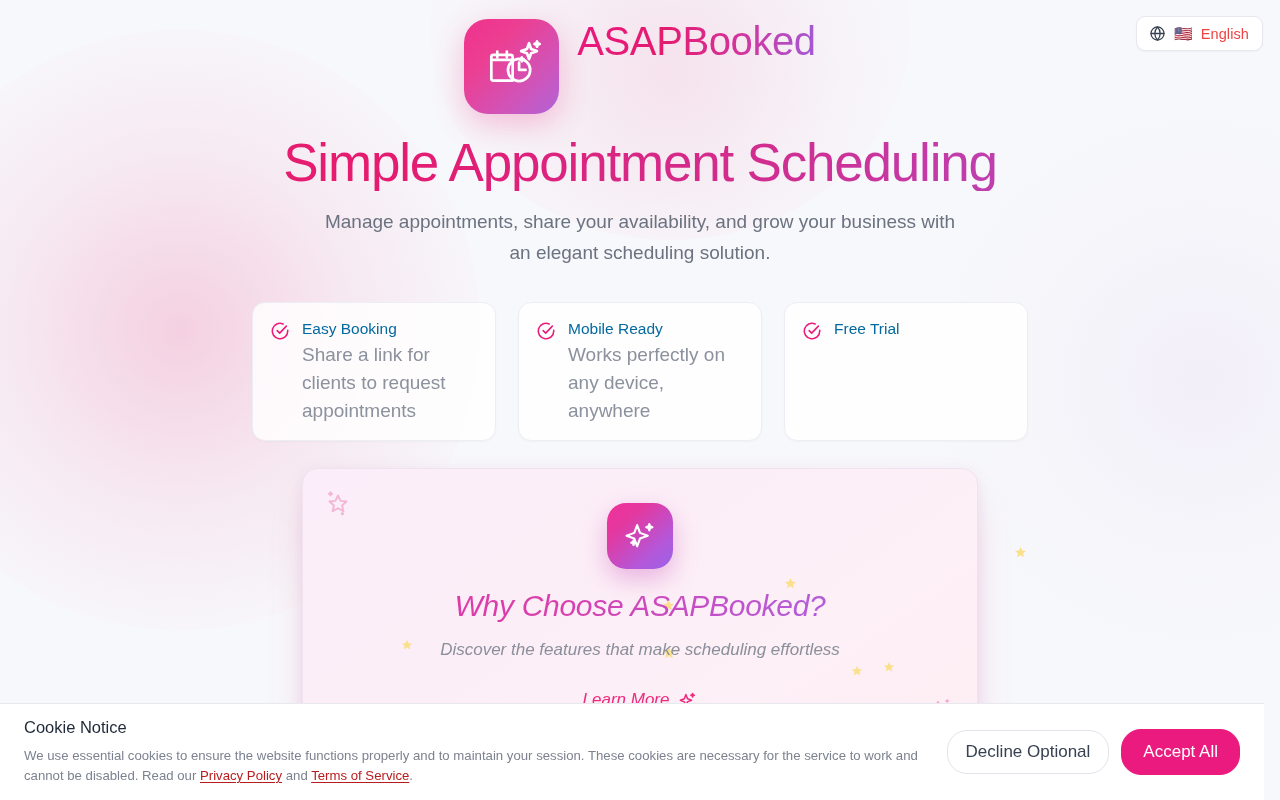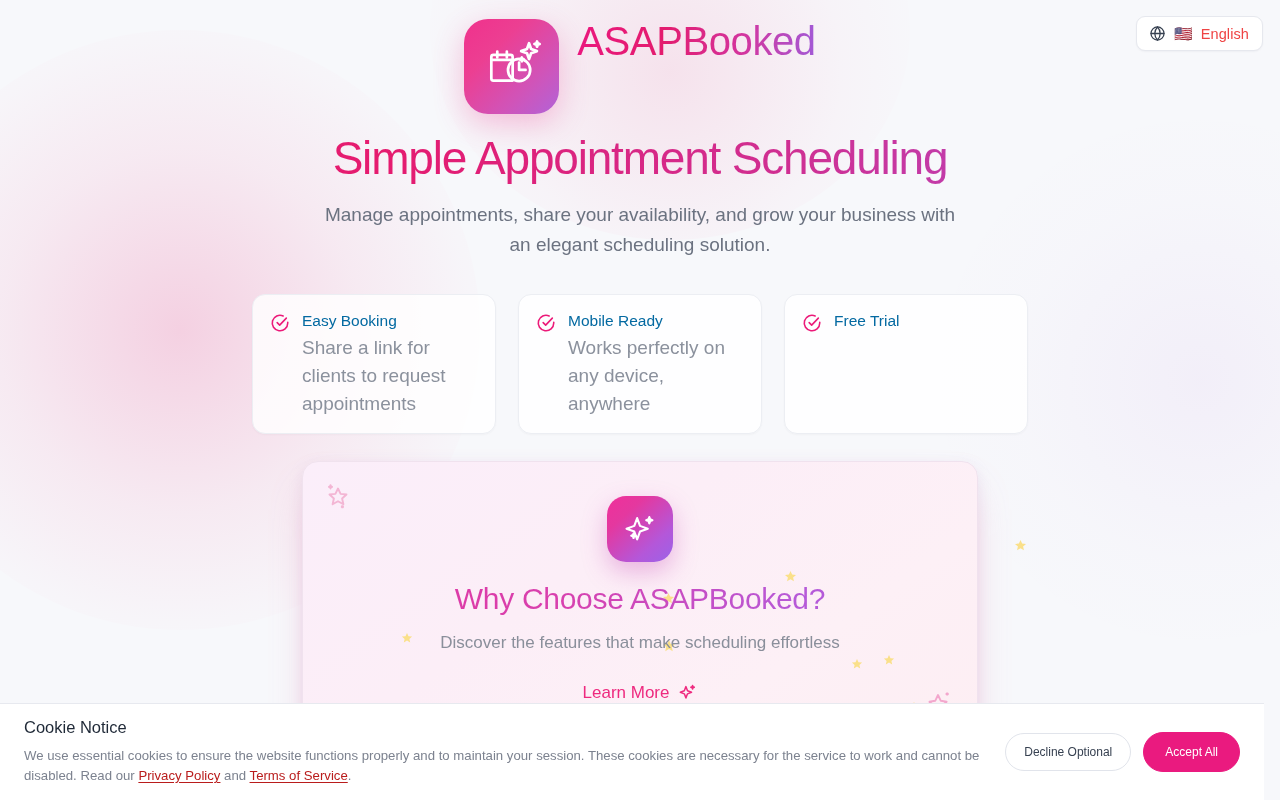--- a/index.html
+++ b/index.html
@@ -112,21 +112,21 @@
     color: transparent;
     white-space: nowrap;
   }
 
   
   .hero {
     text-align: center;
     padding-top: 20px;
   }
   .hero-title {
-    font-size: 46px;
+    font-size: 53px;
     font-weight: 400;
     line-height: 1.08;
     letter-spacing: -1.2px;
     background: linear-gradient(90deg, #e81f74 0%, #e51b6f 30%, #cf2f93 62%, #a855d6 100%);
     -webkit-background-clip: text;
     background-clip: text;
     color: transparent;
   }
   .hero-sub {
     margin: 16px auto 0;
@@ -166,20 +166,21 @@
     font-size: 19px;
     line-height: 1.48;
     color: #8b919d;
   }
 
   
   .promo-wrap {
     position: relative;
     margin: 27px auto 0;
     width: 676px;
+    font-style: italic;
   }
   .promo-card {
     position: relative;
     border-radius: 16px;
     background: linear-gradient(145deg, #fbeefa 0%, #fceef7 40%, #fdf0f6 72%, #fdeef3 100%);
     border: 1px solid #f0e2ee;
     padding: 34px 0 36px;
     text-align: center;
     box-shadow: 0 22px 42px -12px rgba(232,120,170,0.42),
                 0 4px 14px rgba(190,150,200,0.18);
@@ -270,21 +271,21 @@
     text-underline-offset: 2px;
   }
   .cookie-actions {
     display: flex;
     align-items: center;
     gap: 12px;
     flex: none;
   }
   .btn {
     border-radius: 20px;
-    font-size: 12px;
+    font-size: 17px;
     cursor: pointer;
     white-space: nowrap;
     font-family: inherit;
   }
   .btn-decline {
     background: #ffffff;
     border: 1px solid #e1e4eb;
     color: #374151;
     padding: 11px 18px;
   }

